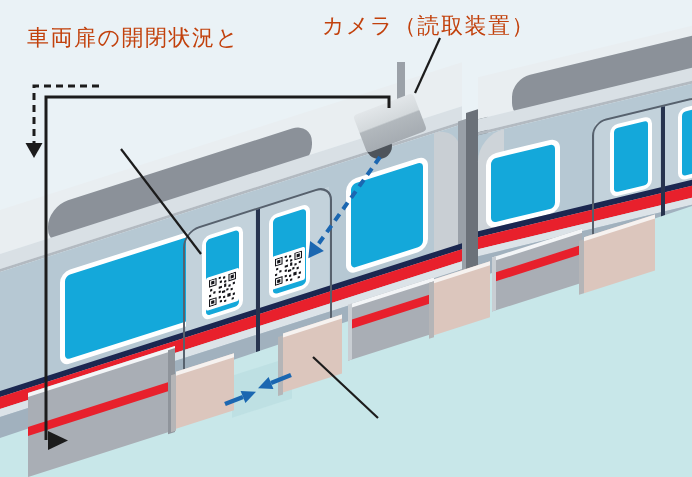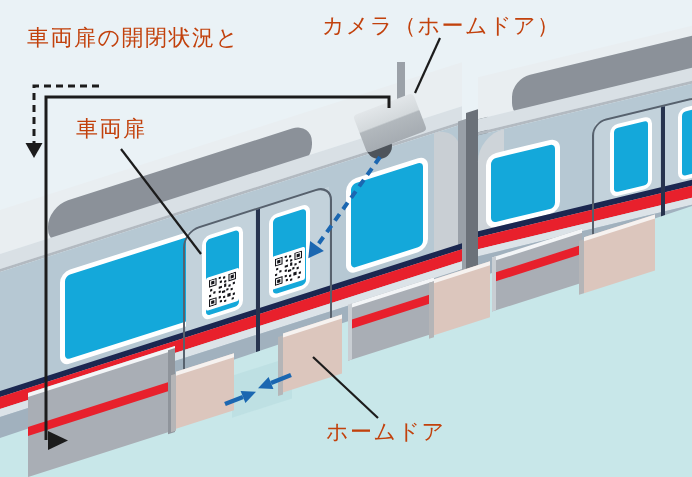--- a/index.html
+++ b/index.html
@@ -213,17 +213,15 @@
     <polygon points="308.3,258.2 310.1,241.1 323.9,250.9" fill="#1b67b1"></polygon>
     <line x1="225" y1="404" x2="243" y2="397" stroke="#1b67b1" stroke-width="4.5"></line>
     <polygon points="256,391.8 245.4,403.0 240.6,391.0" fill="#1b67b1"></polygon>
     <line x1="291" y1="375" x2="271" y2="383" stroke="#1b67b1" stroke-width="4.5"></line>
     <polygon points="258,388.2 268.6,377.0 273.4,389.0" fill="#1b67b1"></polygon>
   </svg>
 
   <div class="label" style="left:27px;top:22px;">
     <div>車両扉の開閉状況と</div>
   </div>
-  <div class="label" style="left:322px;top:10px;">カメラ（ホームドア）</div>
-  <div class="label" style="left:76px;top:113px;">車両扉</div>
-  <div class="label" style="left:326px;top:416px;">ホームドア</div>
+  <div class="label" style="left:322px;top:10px;">カメラ（読取装置）</div>
 
 </div>
 
 </body></html>

